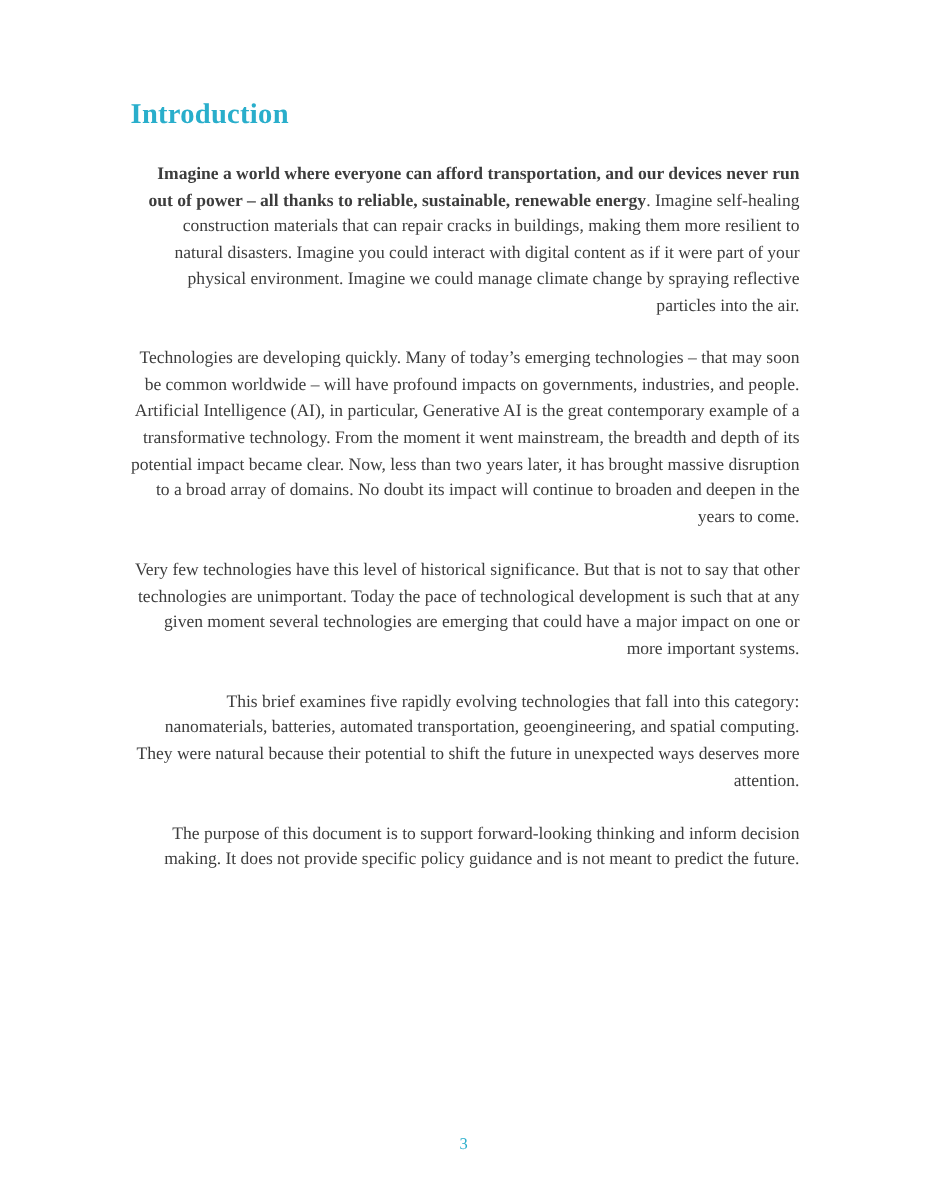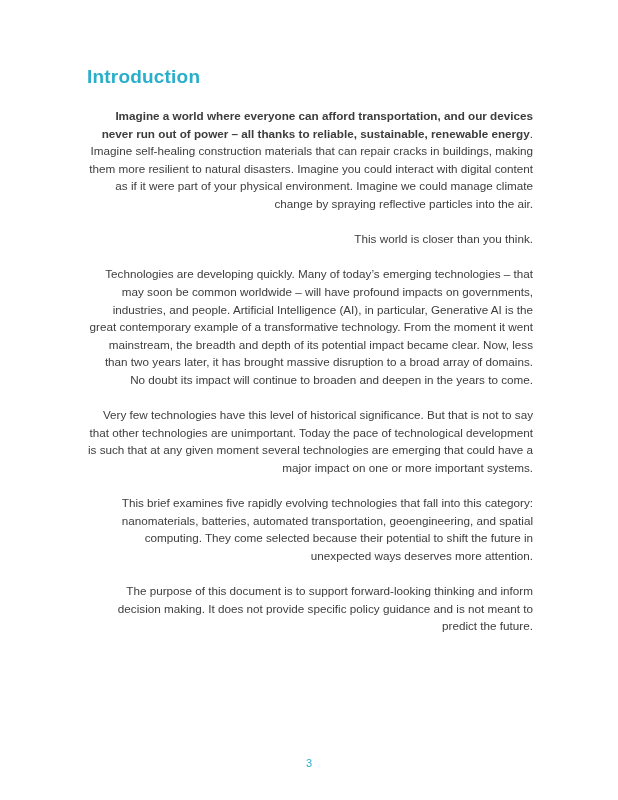--- a/index.html
+++ b/index.html
@@ -6,21 +6,21 @@
     margin: 0;
     padding: 0;
     background: #ffffff;
   }
   .page {
     position: relative;
     width: 618px;
     height: 800px;
     background: #ffffff;
     overflow: hidden;
-    font-family: Liberation Sans, sans-serif;
+    font-family: Liberation Serif, serif;
   }
   .content {
     position: absolute;
     left: 87px;
     top: 66px;
     width: 446px;
   }
   .doc-heading {
     margin: 0 0 19px 0;
     font-size: 19px;
@@ -53,26 +53,25 @@
 </head>
 <body>
 
 <div class="page">
   <div class="content">
 
     <h1 class="doc-heading">Introduction</h1>
 
     <p class="para"><span class="lead-bold">Imagine a world where everyone can afford transportation, and our devices never run out of power – all thanks to reliable, sustainable, renewable energy</span><span>. Imagine self-healing construction materials that can repair cracks in buildings, making them more resilient to natural disasters. Imagine you could interact with digital content as if it were part of your physical environment. Imagine we could manage climate change by spraying reflective particles into the air.</span></p>
 
-    <p class="para"><span>This world is closer than you think.</span></p>
 
     <p class="para"><span>Technologies are developing quickly. Many of today’s emerging technologies – that may soon be common worldwide – will have profound impacts on governments, industries, and people. Artificial Intelligence (AI), in particular, Generative AI is the great contemporary example of a transformative technology. From the moment it went mainstream, the breadth and depth of its potential impact became clear. Now, less than two years later, it has brought massive disruption to a broad array of domains. No doubt its impact will continue to broaden and deepen in the years to come.</span></p>
 
     <p class="para"><span>Very few technologies have this level of historical significance. But that is not to say that other technologies are unimportant. Today the pace of technological development is such that at any given moment several technologies are emerging that could have a major impact on one or more important systems.</span></p>
 
-    <p class="para"><span>This brief examines five rapidly evolving technologies that fall into this category: nanomaterials, batteries, automated transportation, geoengineering, and spatial computing. They come selected because their potential to shift the future in unexpected ways deserves more attention.</span></p>
+    <p class="para"><span>This brief examines five rapidly evolving technologies that fall into this category: nanomaterials, batteries, automated transportation, geoengineering, and spatial computing. They were natural because their potential to shift the future in unexpected ways deserves more attention.</span></p>
 
     <p class="para"><span>The purpose of this document is to support forward-looking thinking and inform decision making. It does not provide specific policy guidance and is not meant to predict the future.</span></p>
 
   </div>
 
   <div class="page-footer">3</div>
 </div>
 
 </body></html>

